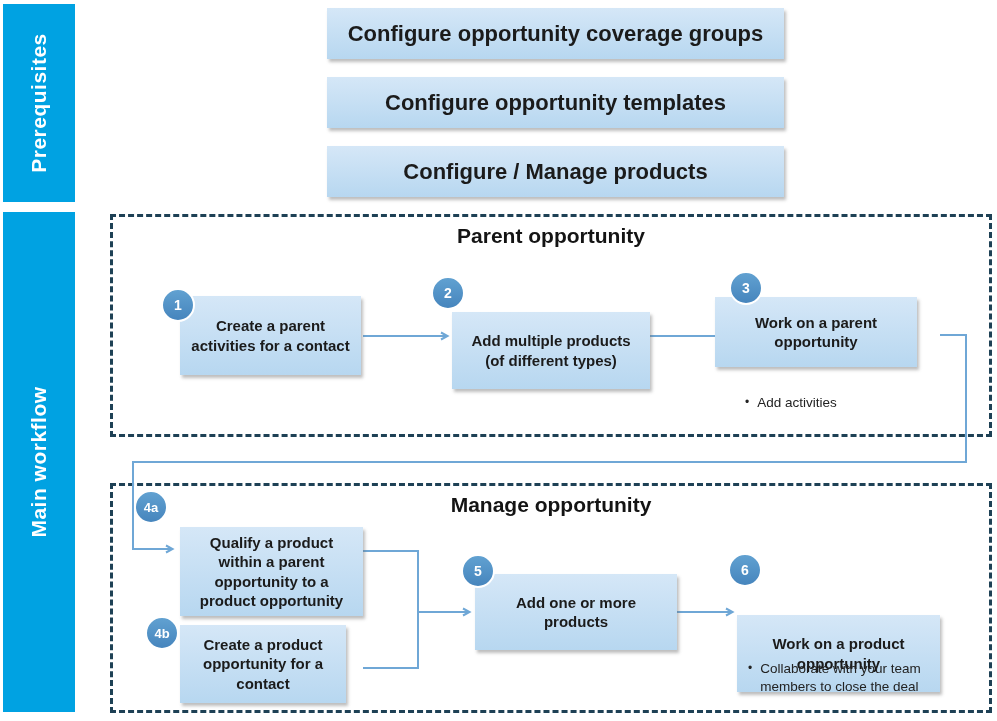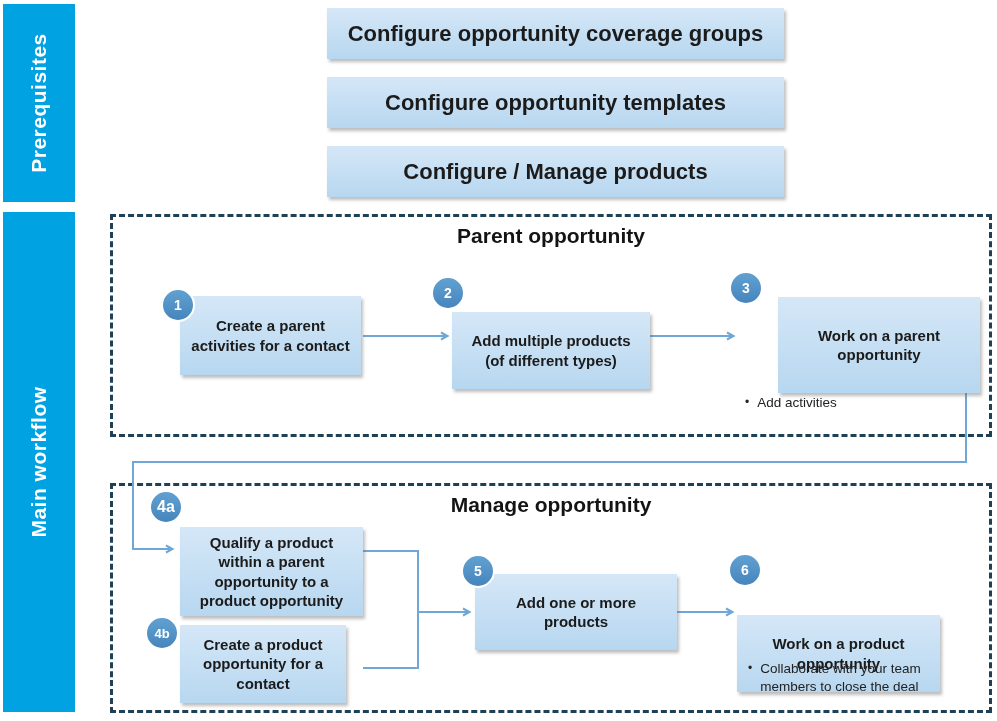--- a/index.html
+++ b/index.html
@@ -38,35 +38,35 @@
 
   
   .flowbox{position:absolute;
            background:linear-gradient(to bottom,var(--box-grad-top,#D8E9F8),var(--box-grad-bottom,#B7D7F0));
            box-shadow:2px 3px 3px rgba(110,110,110,0.45);
            display:flex;align-items:center;justify-content:center;text-align:center;
            font-weight:bold;font-size:15px;line-height:1.3;color:#1b1b1b;padding:4px 8px;
            box-sizing:border-box;}
   .b1{left:180px;top:296px;width:181px;height:79px;}
   .b2{left:452px;top:298px;width:198px;height:77px;margin-top:14px;}
-  .b3{left:778px;top:297px;width:202px;height:96px;}
+  .b3{left:715px;top:297px;width:202px;height:70px;}
   .b4a{left:180px;top:506px;width:183px;height:89px;margin-top:21px;}
   .b4b{left:180px;top:625px;width:166px;height:78px;}
   .b5{left:475px;top:574px;width:202px;height:76px;}
   .b6{left:737px;top:573px;width:203px;height:77px;margin-top:42px;}
 
   
   .badge{position:absolute;width:34px;height:34px;border-radius:50%;box-sizing:border-box;
          background:linear-gradient(to bottom,#61A1D1,#4685BD);border:2px solid #ffffff;
          color:#ffffff;font-weight:bold;font-size:14px;
          display:flex;align-items:center;justify-content:center;}
   .c1{left:161px;top:288px;}
   .c2{left:431px;top:276px;}
   .c3{left:729px;top:271px;}
-  .c4a{left:149px;top:490px;font-size:16px;}
+  .c4a{left:134px;top:490px;font-size:13px;}
   .c4b{left:145px;top:616px;font-size:13px;}
   .c5{left:461px;top:554px;}
   .c6{left:728px;top:553px;}
 
   
   .note{position:absolute;font-size:13.5px;color:#222222;line-height:1.3;display:flex;}
   .note .bullet-dot{margin-right:8px;font-size:12px;line-height:1.45;}
   .n1{left:745px;top:394px;width:170px;}
   .n2{left:748px;top:660px;width:178px;}
 </style>

